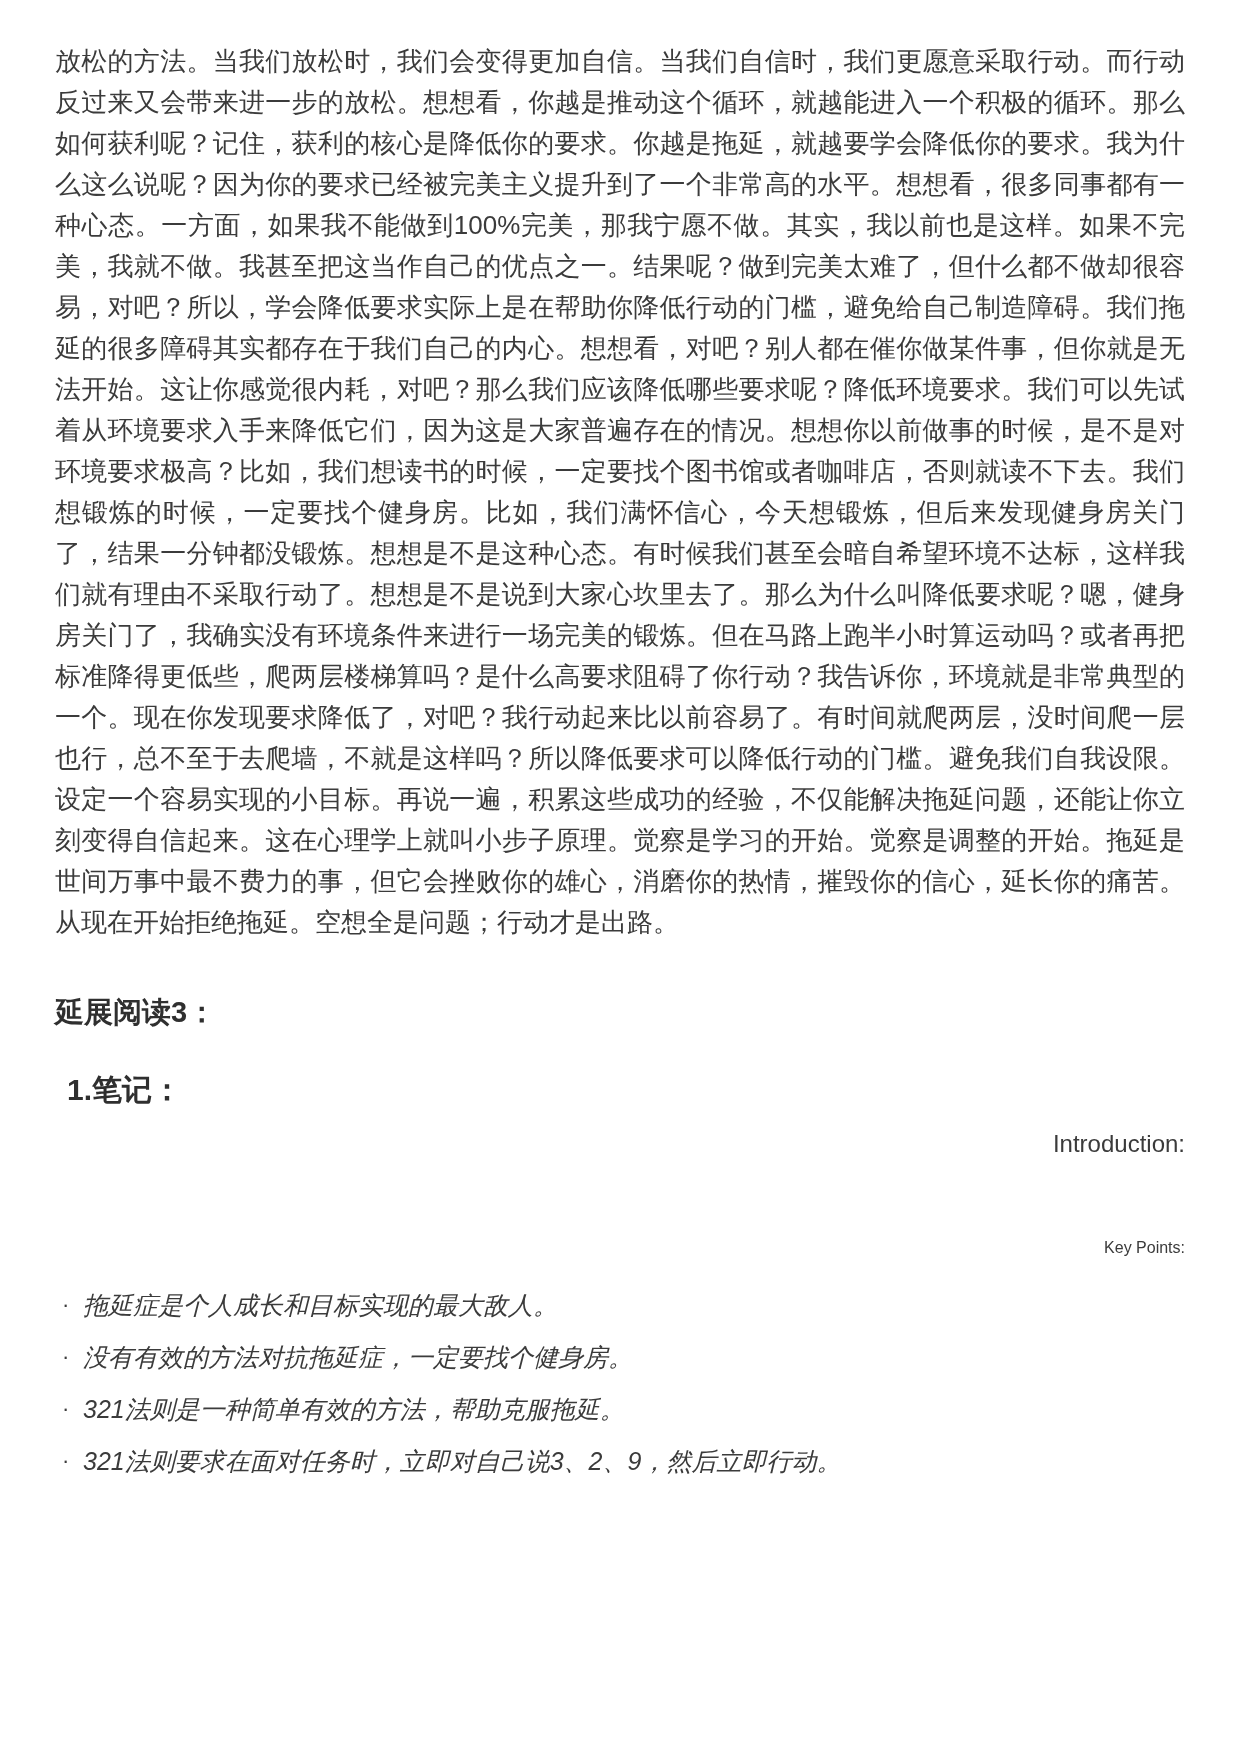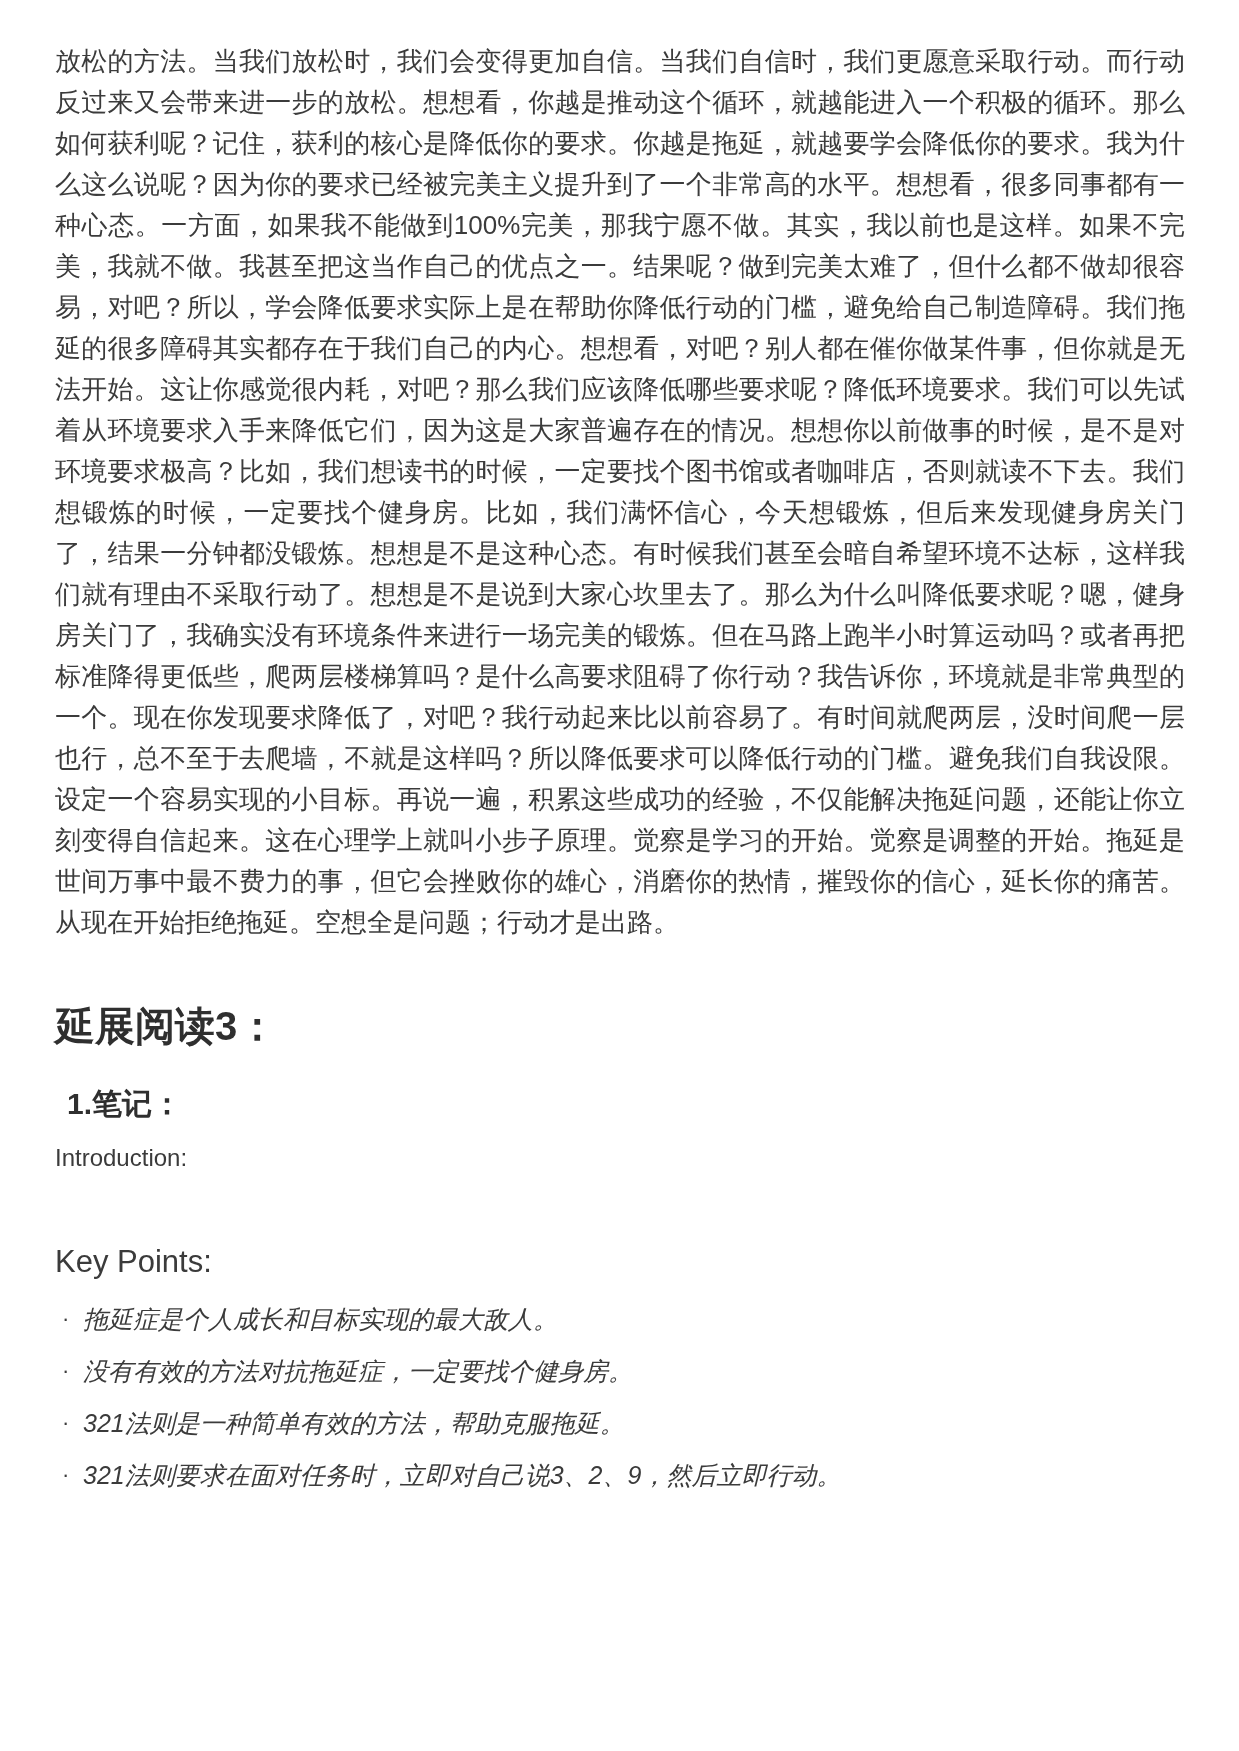--- a/index.html
+++ b/index.html
@@ -21,54 +21,56 @@
   }
   .main-paragraph {
     margin: 0;
     font-size: 26px;
     line-height: 41px;
     text-align: justify;
     text-justify: inter-ideograph;
     color: #3b3b3b;
   }
   .section-heading {
-    margin: 61px 0 0 0;
-    font-size: 40px;
+    margin: 47px 0 0 0;
+    font-size: 29px;
     line-height: 45px;
     font-weight: 700;
     color: #2f2f2f;
   }
   .notes-heading {
     margin: 33px 0 0 12px;
     font-size: 30px;
     line-height: 44px;
     font-weight: 700;
     color: #2f2f2f;
   }
   .latin-label {
     margin: 16px 0 0 0;
     font-size: 24px;
     line-height: 32px;
     font-weight: 400;
     color: #3b3b3b;
+    text-align: right;
   }
   .intro-paragraph {
     margin: 25px 0 0 0;
     font-size: 25px;
     line-height: 38px;
     text-align: justify;
     text-justify: inter-ideograph;
     color: #3b3b3b;
   }
   .keypoints-label {
     margin: 72px 0 0 0;
-    font-size: 31px;
+    font-size: 16px;
     line-height: 32px;
     font-weight: 400;
     color: #3b3b3b;
+    text-align: right;
   }
   .bullet-list {
     list-style: none;
     margin: 22px 0 0 0;
     padding: 0;
   }
   .bullet-item {
     display: flex;
     align-items: flex-start;
     margin: 0 0 14px 0;

